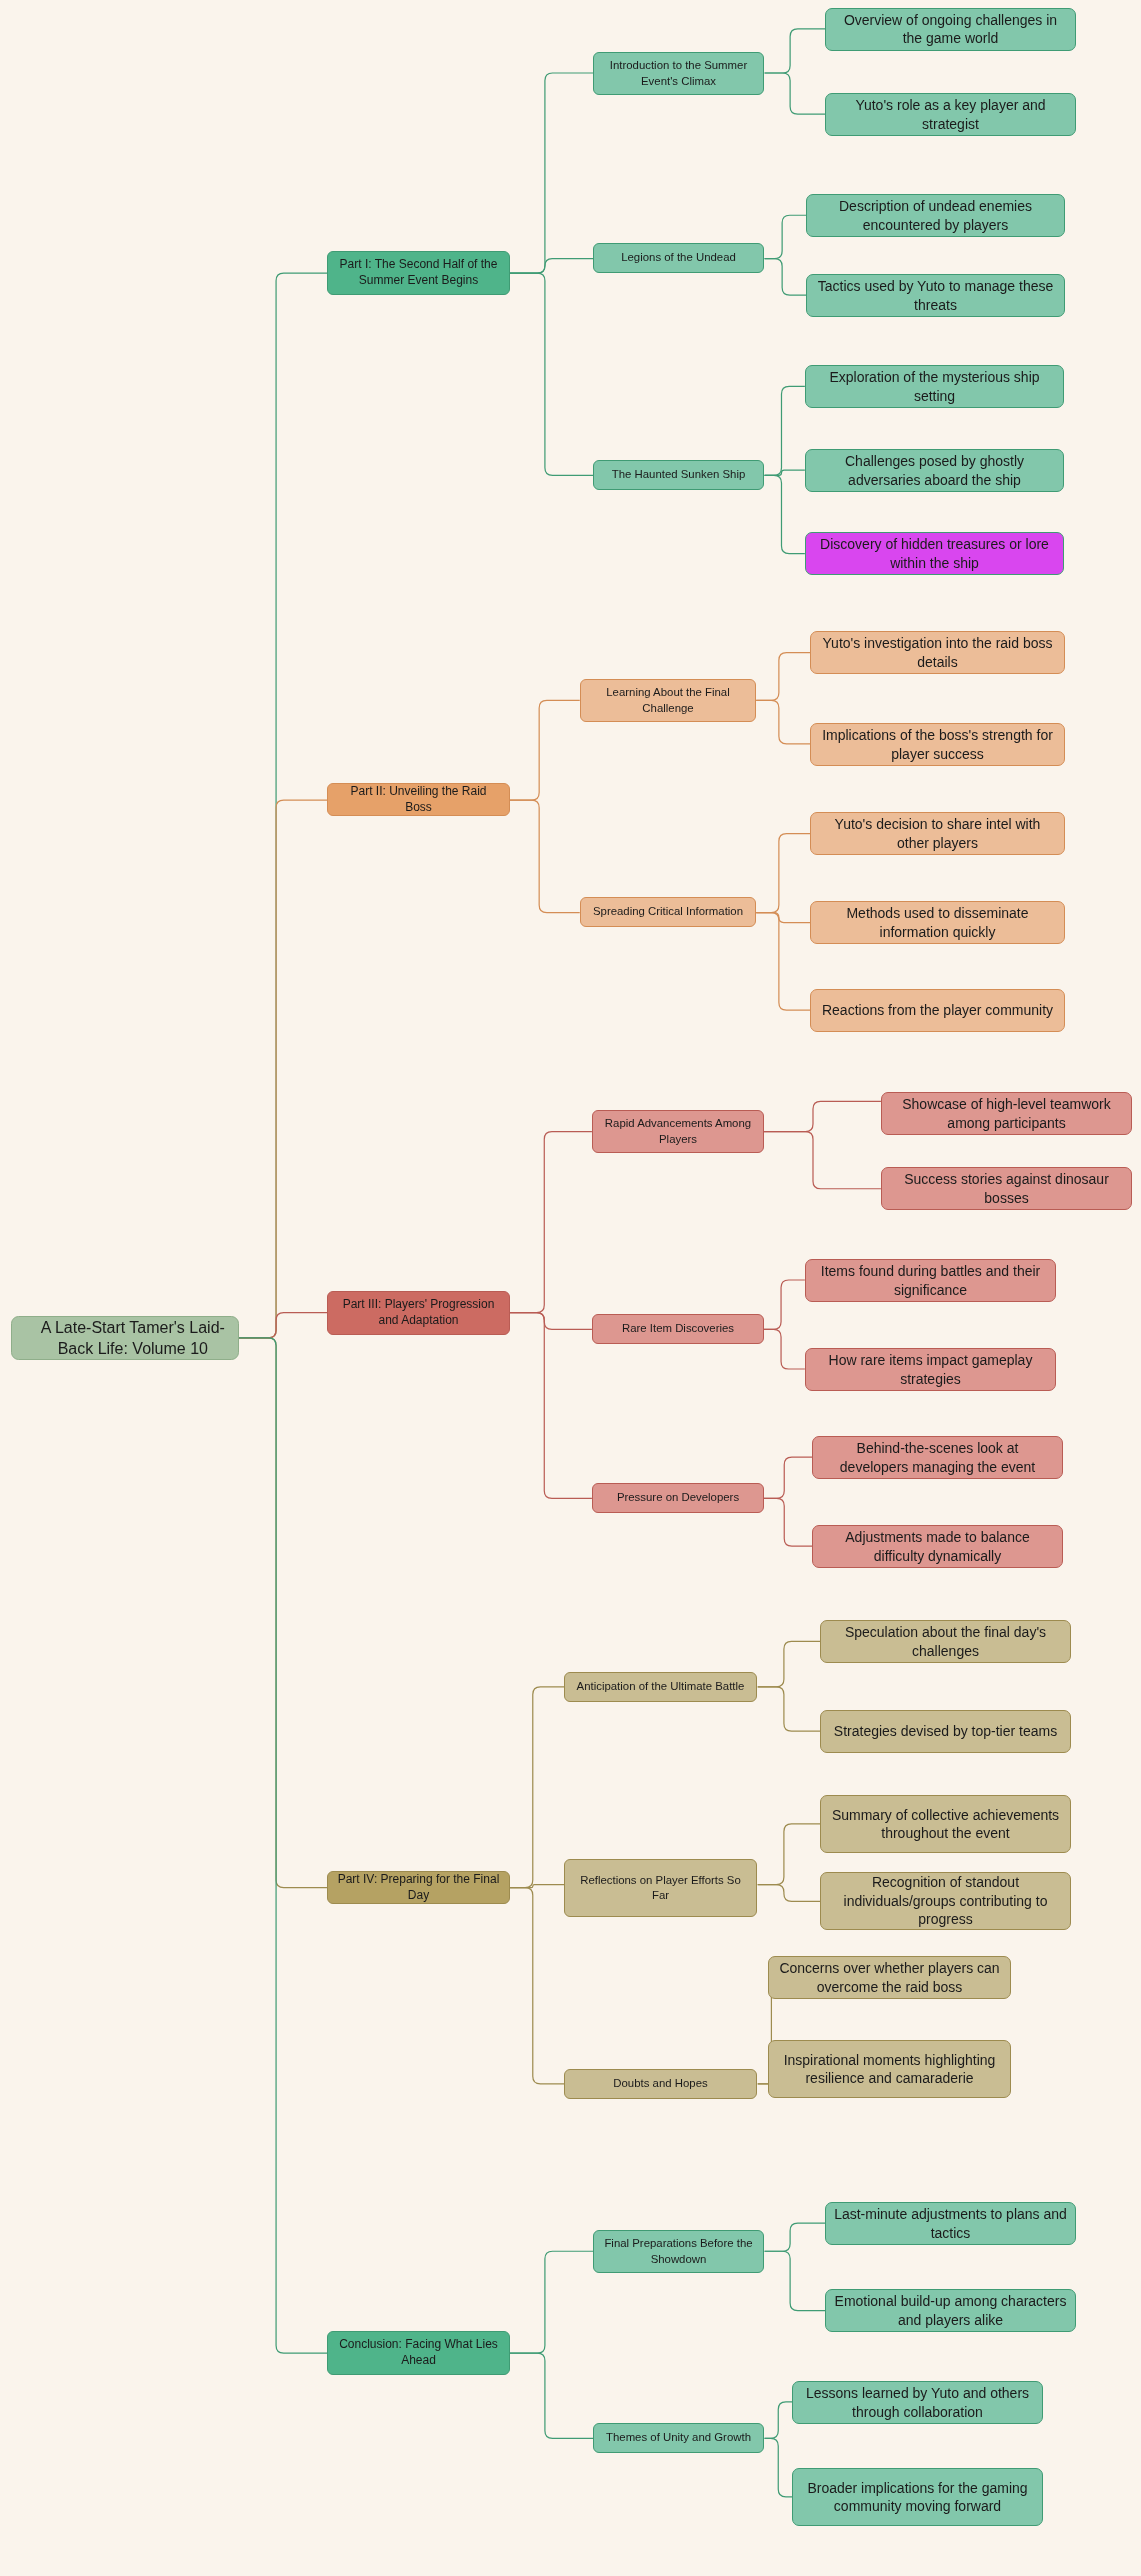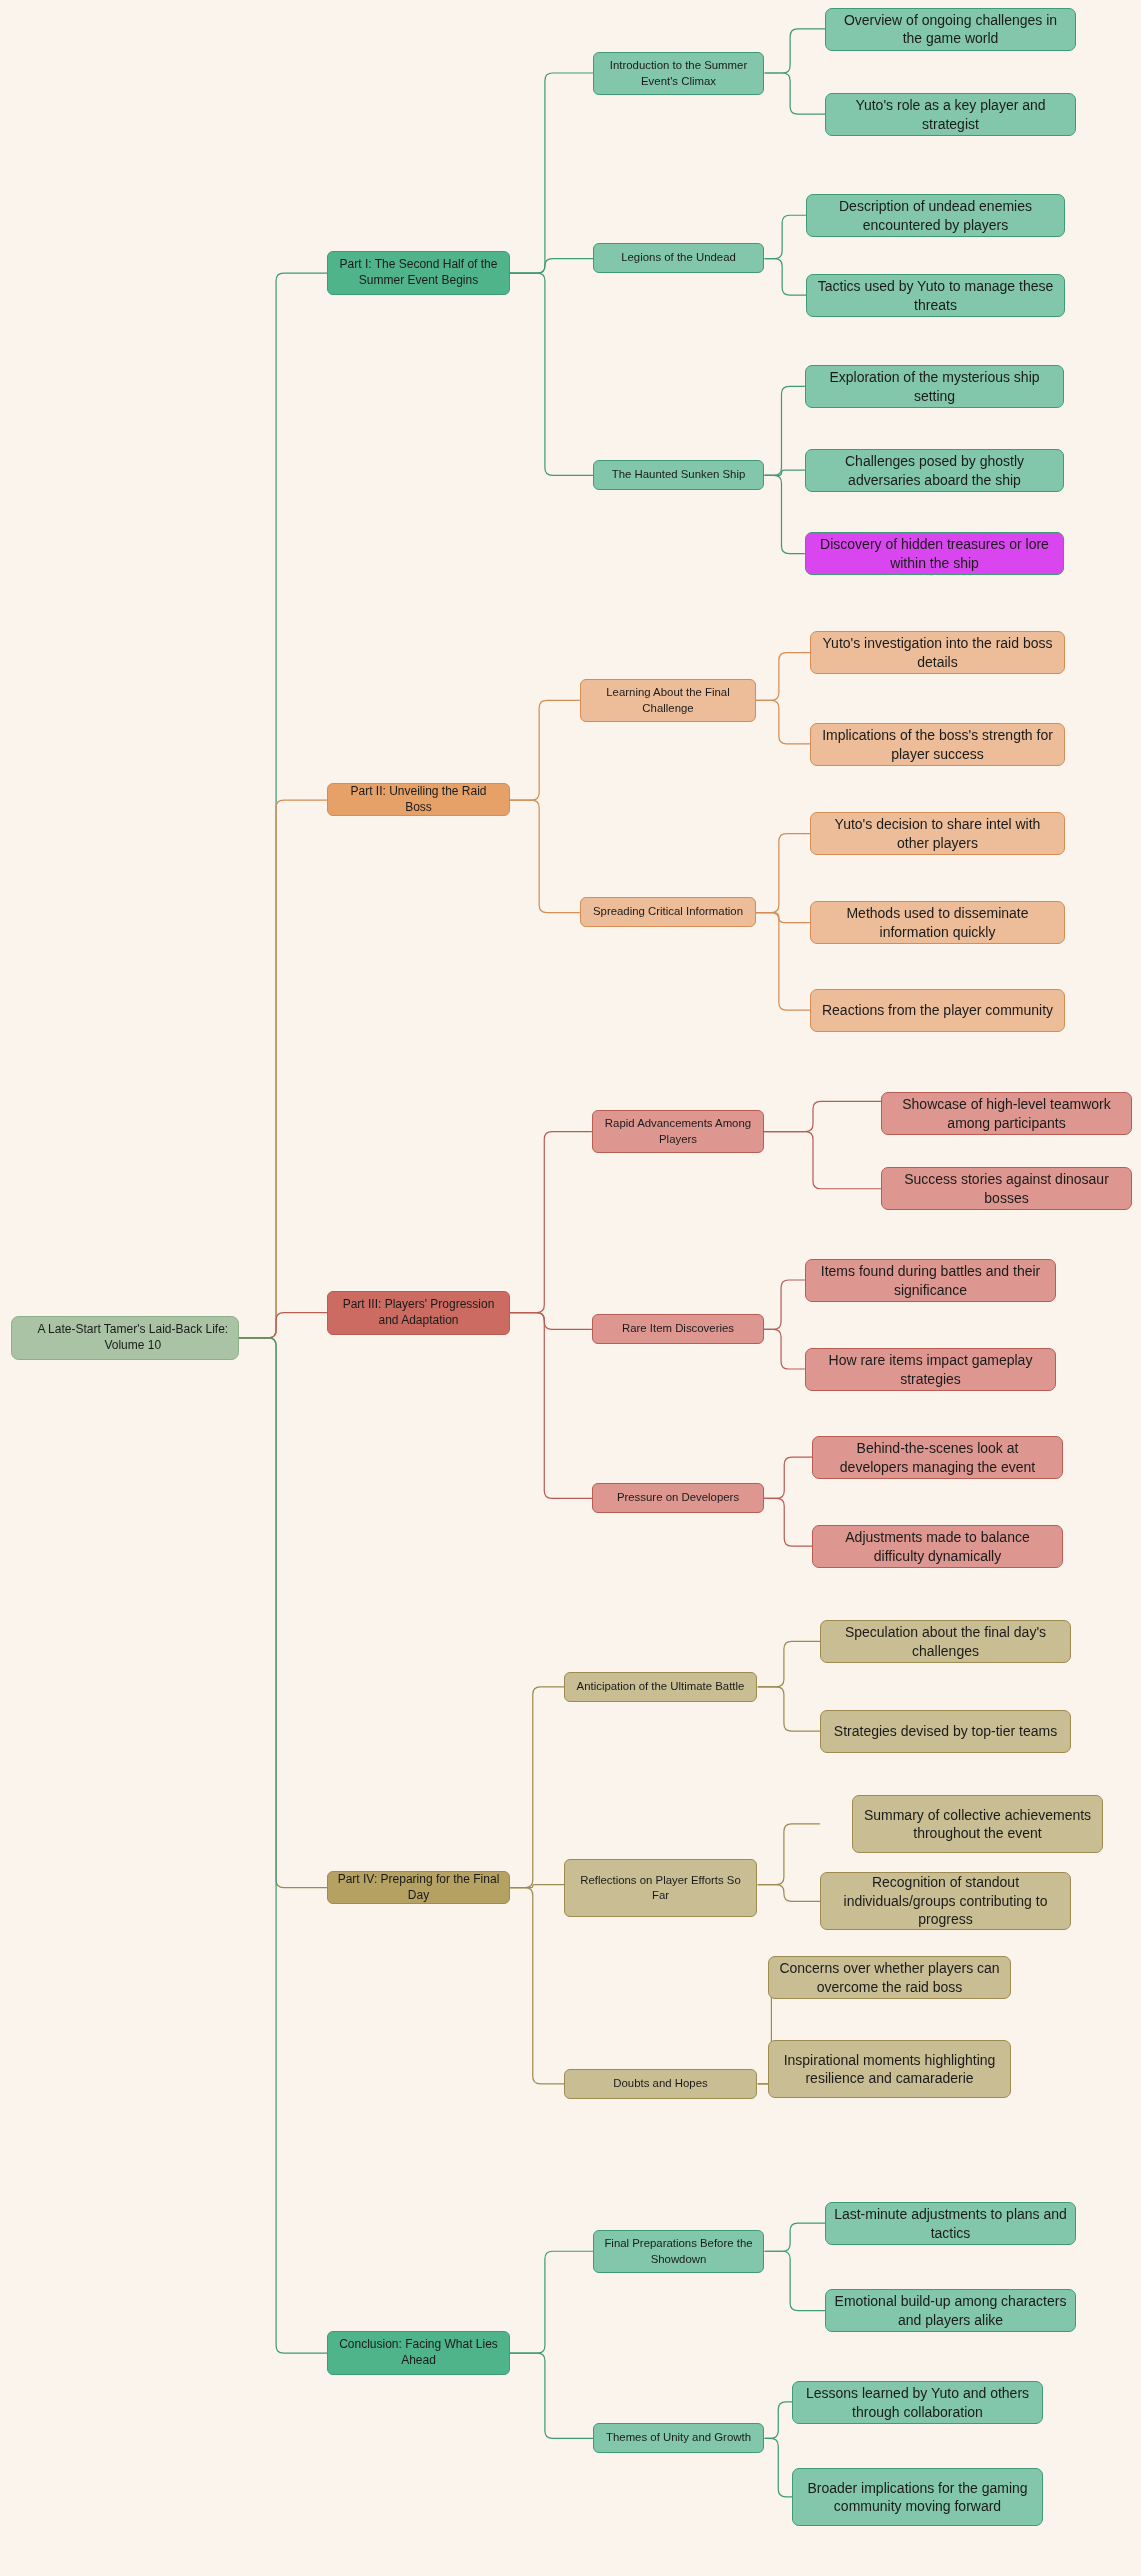--- a/index.html
+++ b/index.html
@@ -27,21 +27,21 @@
     display: flex;
     align-items: center;
     justify-content: center;
     text-align: center;
     border-radius: 6px;
     color: #1b1b1b;
     line-height: 1.32;
     padding: 3px 7.6px;
     z-index: 2;
   }
-  .node.root   { font-size: 12px; border-radius: 7.6px; padding-left: 24px; }
+  .node.root   { font-size: 16px; border-radius: 7.6px; padding-left: 24px; }
   .node.lvl1   { font-size: 12px; }
   .node.lvl2   { font-size: 11.4px; }
   .node.lvl3   { font-size: 14px; border-radius: 7px; }
 </style>
 </head>
 <body>
 
 <div id="canvas">
   <svg id="links" width="1142" height="2576" viewBox="0 0 1501 3387" xmlns="http://www.w3.org/2000/svg">
       <path d="M 314 1759 L 352.72 1759 Q 362.72 1759 362.72 1749 L 362.72 369 Q 362.72 359 372.72 359 L 430 359" fill="none" stroke="#3f9b74" stroke-width="1.6"></path>
@@ -189,21 +189,21 @@
     </div>
     <div class="node lvl3" style="left: 820px; top: 1620px; width: 251px; height: 43px; background: rgb(201, 189, 147); border: 0.8px solid rgb(157, 139, 79);">
       <span>Speculation about the final day's challenges</span>
     </div>
     <div class="node lvl3" style="left: 820px; top: 1710px; width: 251px; height: 43px; background: rgb(201, 189, 147); border: 0.8px solid rgb(157, 139, 79);">
       <span>Strategies devised by top-tier teams</span>
     </div>
     <div class="node lvl2" style="left: 564px; top: 1859px; width: 193px; height: 58px; background: rgb(201, 189, 147); border: 0.8px solid rgb(157, 139, 79);">
       <span>Reflections on Player Efforts So Far</span>
     </div>
-    <div class="node lvl3" style="left: 820px; top: 1795px; width: 251px; height: 58px; background: rgb(201, 189, 147); border: 0.8px solid rgb(157, 139, 79); margin-left: 32px;">
+    <div class="node lvl3" style="left: 820px; top: 1795px; width: 251px; height: 58px; background: rgb(201, 189, 147); border: 0.8px solid rgb(157, 139, 79);">
       <span>Summary of collective achievements throughout the event</span>
     </div>
     <div class="node lvl3" style="left: 820px; top: 1872px; width: 251px; height: 58px; background: rgb(201, 189, 147); border: 0.8px solid rgb(157, 139, 79);">
       <span>Recognition of standout individuals/groups contributing to progress</span>
     </div>
     <div class="node lvl2" style="left: 564px; top: 2069px; width: 193px; height: 30px; background: rgb(201, 189, 147); border: 0.8px solid rgb(157, 139, 79);">
       <span>Doubts and Hopes</span>
     </div>
     <div class="node lvl3" style="left: 768px; top: 1956px; width: 243px; height: 43px; background: rgb(201, 189, 147); border: 0.8px solid rgb(157, 139, 79);">
       <span>Concerns over whether players can overcome the raid boss</span>

